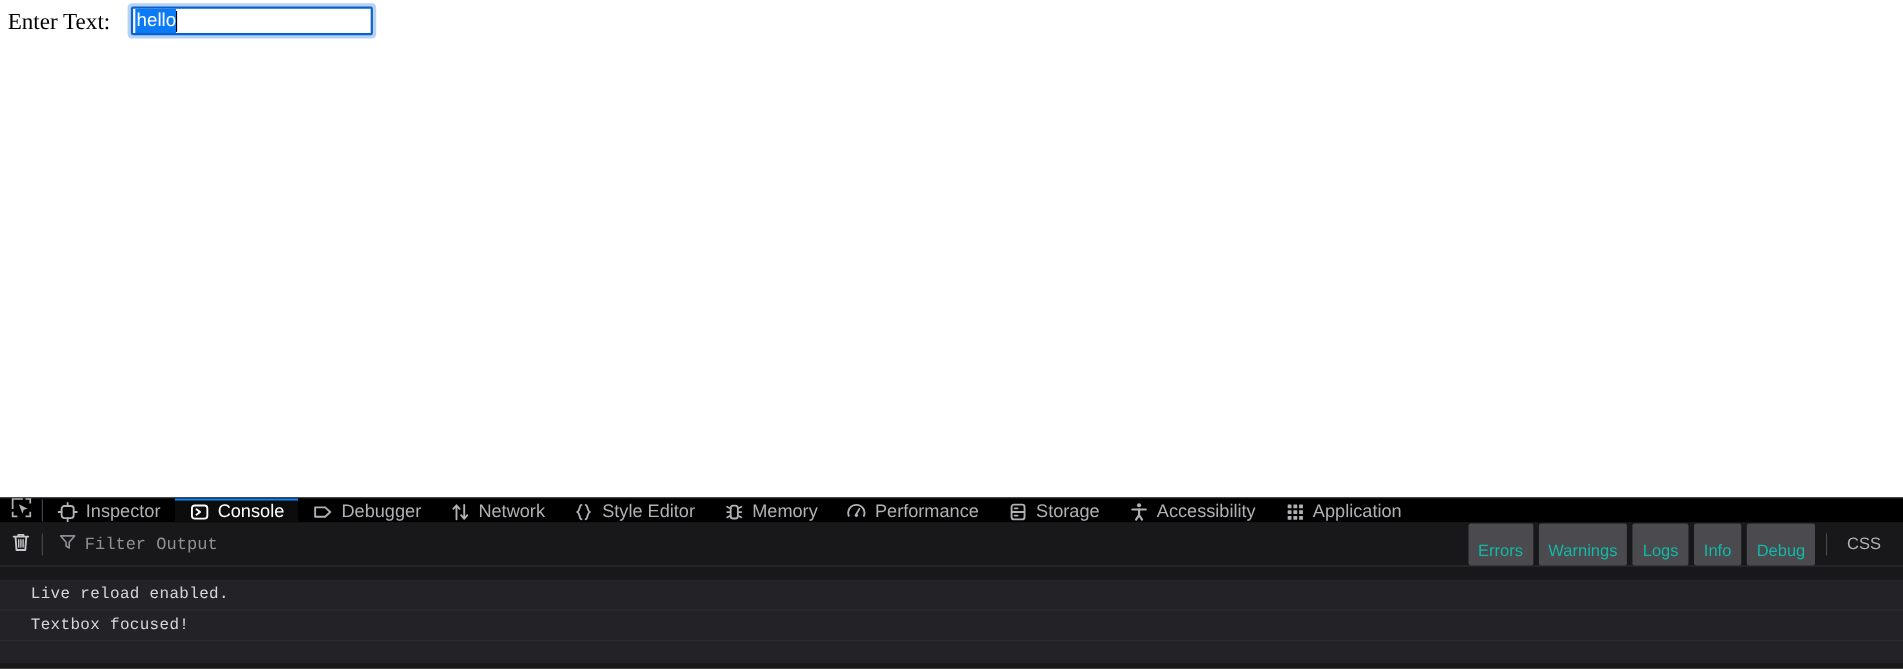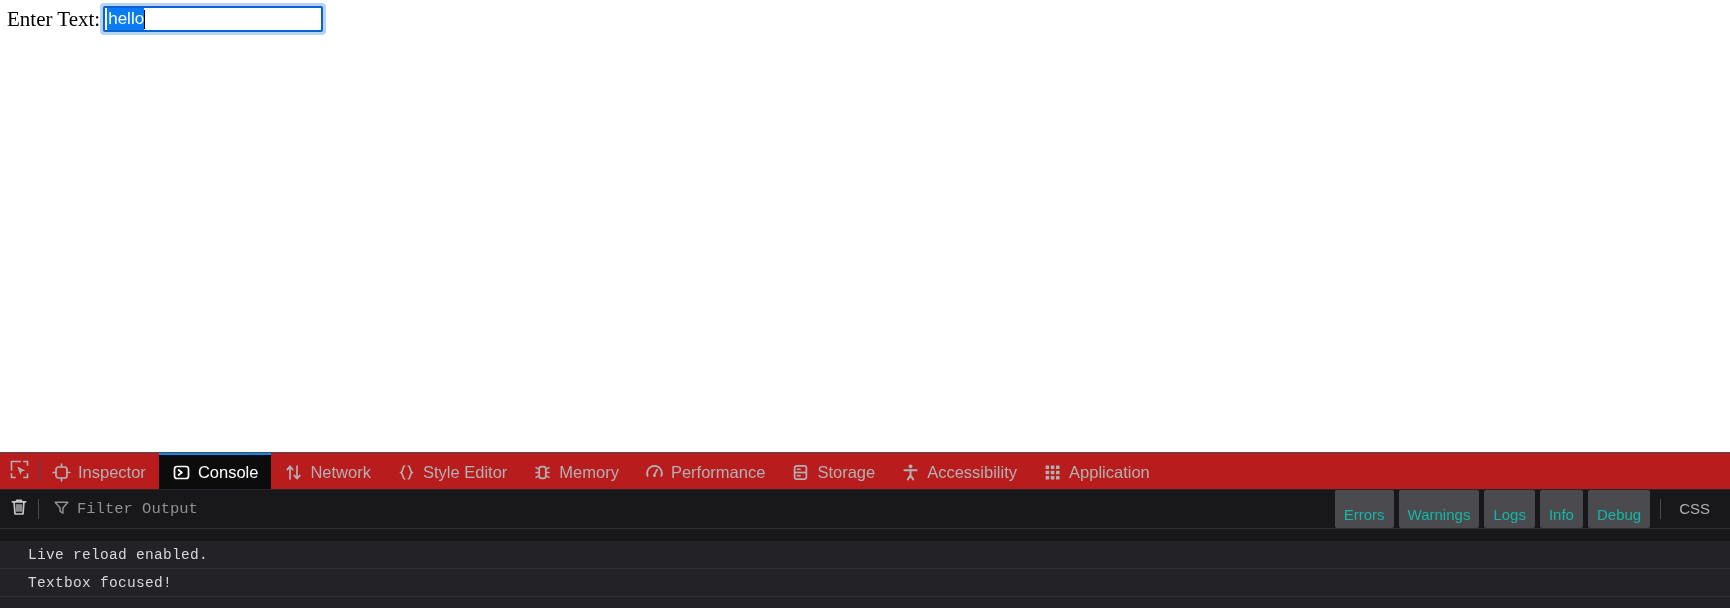--- a/index.html
+++ b/index.html
@@ -39,21 +39,21 @@
     font-family: "Liberation Serif", serif;
     font-size: 21px;
     color: #000000;
     line-height: 1;
     white-space: nowrap;
     letter-spacing: 0px;
   }
 
   .input-wrap {
     position: relative;
-    margin-left: 0;
+    margin-left: 16px;
     border-radius: 4px;
     padding: 3px;
     background: #b6d2f5;   
     box-sizing: border-box;
   }
 
   .text-input {
     position: relative;
     width: 220px;
     height: 26px;
@@ -95,22 +95,22 @@
     background: #18181a;
     border-top: 1px solid #4a4a4f;
     box-sizing: border-box;
     overflow: hidden;
     font-family: "Liberation Sans", sans-serif;
   }
 
   
   .dt-toolbar {
     position: relative;
-    height: 37px;
-    background: #b91c1c;
+    height: 23px;
+    background: #000000;
     border-bottom: 1px solid #28282b;
     display: flex;
     align-items: stretch;
     box-sizing: border-box;
   }
 
   .picker-btn {
     width: 38px;
     display: flex;
     align-items: center;
@@ -315,20 +315,28 @@
       <div class="tab active">
         <span class="tab-ico">
           <svg width="19" height="19" viewBox="0 0 19 19">
             <rect x="2.5" y="3.5" width="14" height="12" rx="2.6" fill="none" stroke="#ffffff" stroke-width="1.7"></rect>
             <path d="M6.6 7 L9.9 9.5 L6.6 12" fill="none" stroke="#ffffff" stroke-width="1.7" stroke-linecap="round" stroke-linejoin="round"></path>
           </svg>
         </span>
         <span>Console</span>
       </div>
 
+      <div class="tab">
+        <span class="tab-ico">
+          <svg width="19" height="19" viewBox="0 0 19 19">
+            <path d="M2.5 5.2 H11.6 L16.2 9.5 L11.6 13.8 H2.5 Z" fill="none" stroke="#b1b1b3" stroke-width="1.7" stroke-linejoin="round"></path>
+          </svg>
+        </span>
+        <span>Debugger</span>
+      </div>
 
       <div class="tab">
         <span class="tab-ico">
           <svg width="19" height="19" viewBox="0 0 19 19">
             <path d="M6 16 V3.4 M6 3.4 L3.2 6.6 M6 3.4 L8.8 6.6" fill="none" stroke="#b1b1b3" stroke-width="1.7" stroke-linecap="round" stroke-linejoin="round"></path>
             <path d="M13 3 V15.6 M13 15.6 L10.2 12.4 M13 15.6 L15.8 12.4" fill="none" stroke="#b1b1b3" stroke-width="1.7" stroke-linecap="round" stroke-linejoin="round"></path>
           </svg>
         </span>
         <span>Network</span>
       </div>

